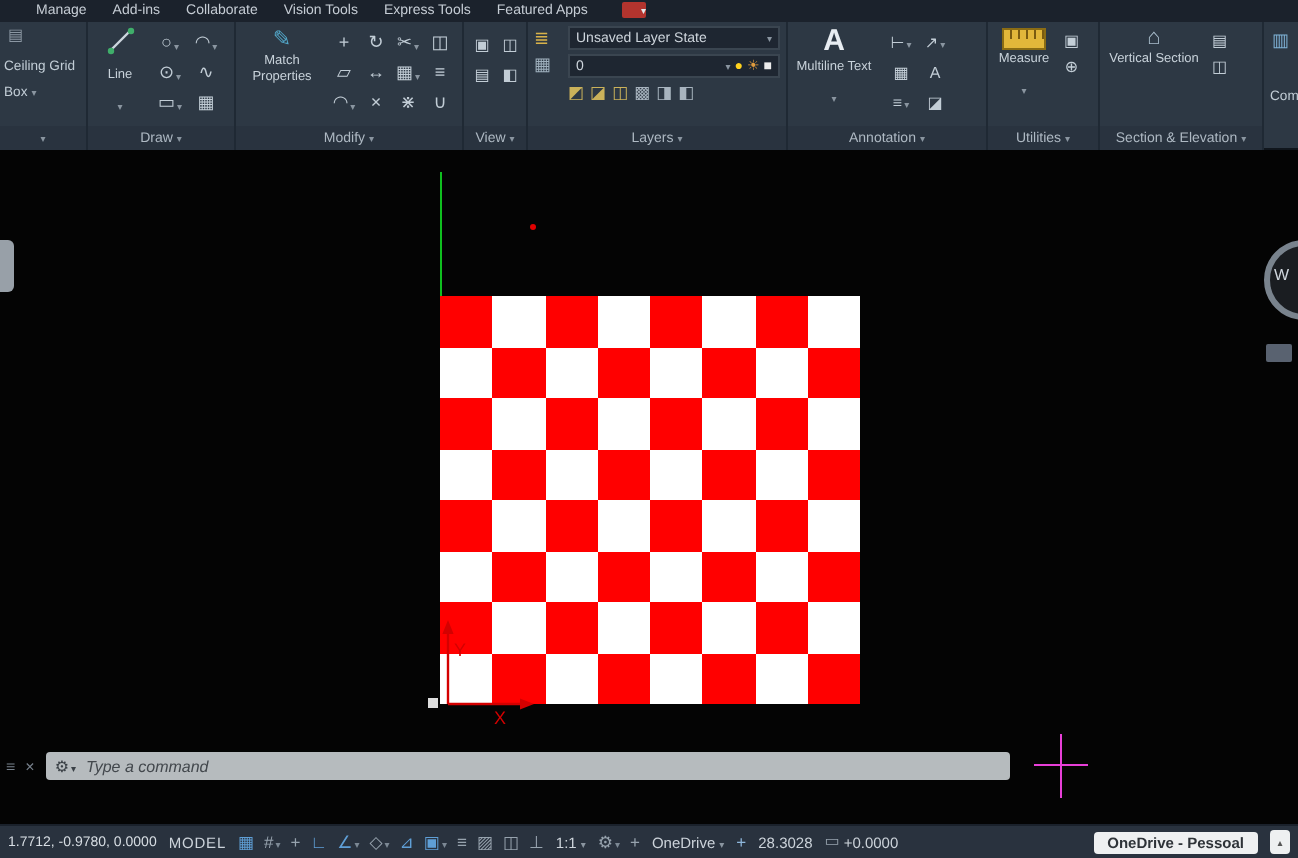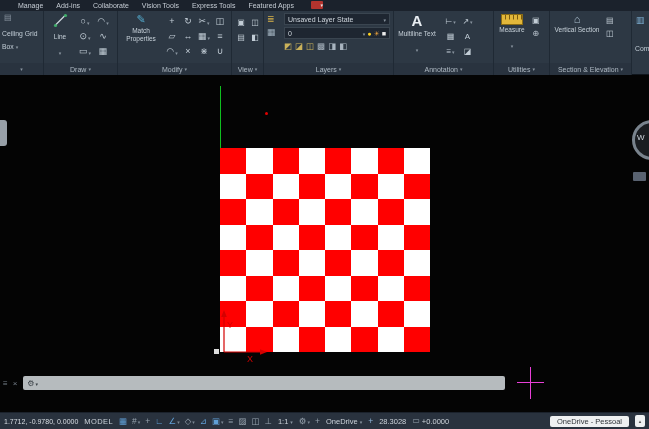--- a/index.html
+++ b/index.html
@@ -75,21 +75,21 @@
   .cmd-text::placeholder{font-style:italic;color:#43484d;}
   
   .statusbar{position:absolute;left:0;top:412px;width:649px;height:17px;background:#29323e;border-top:1px solid #1a212b;
              display:flex;align-items:center;gap:6px;padding:0 4px;box-sizing:border-box;font-size:7.5px;color:#ccd3da;white-space:nowrap;}
   .coords{font-size:7px;color:#d8dee4;}
   .model{letter-spacing:.4px;cursor:default;}
   .toggles{display:flex;gap:5px;align-items:center;}
   .toggle{display:flex;align-items:center;gap:1px;font-size:8.5px;cursor:default;}
   .toggle .caret::after{color:#7c8894;}
   .sb-group{display:flex;align-items:center;gap:2px;cursor:default;}
-  .onedrive{margin-left:auto;background:#eef0f1;color:#2e3338;padding:1px 7px;border-radius:2px;font-size:7.5px;cursor:default;}
+  .onedrive{margin-left:auto;background:#eef0f1;color:#2e3338;padding:1px 7px;border-radius:2px;font-size:7.5px;cursor:default;font-weight:bold;}
   .tray{width:10px;height:12px;background:#eef0f1;border-radius:2px;display:flex;align-items:center;justify-content:center;}
   .tray::after{content:"▴";font-size:5px;color:#555;}
 </style>
 </head>
 <body>
 
 <div class="screen">
 
   <div class="tabrow">
 
@@ -427,20 +427,21 @@
   <div class="cmdline">
     <span class="cmd-grips">
       <span>≡</span>
       <span>×</span>
     </span>
     <div class="cmd-input">
       <span class="cmd-tool">
         <span>⚙</span>
           <span class="caret"></span>
       </span>
+      <input class="cmd-text" placeholder="Type a command" style="">
     </div>
   </div>
 
   <div class="xhair-v"></div>
   <div class="xhair-h"></div>
 
   <div class="statusbar">
     <span class="coords">1.7712, -0.9780, 0.0000</span>
     <span class="model">MODEL</span>
     <span class="toggles">

